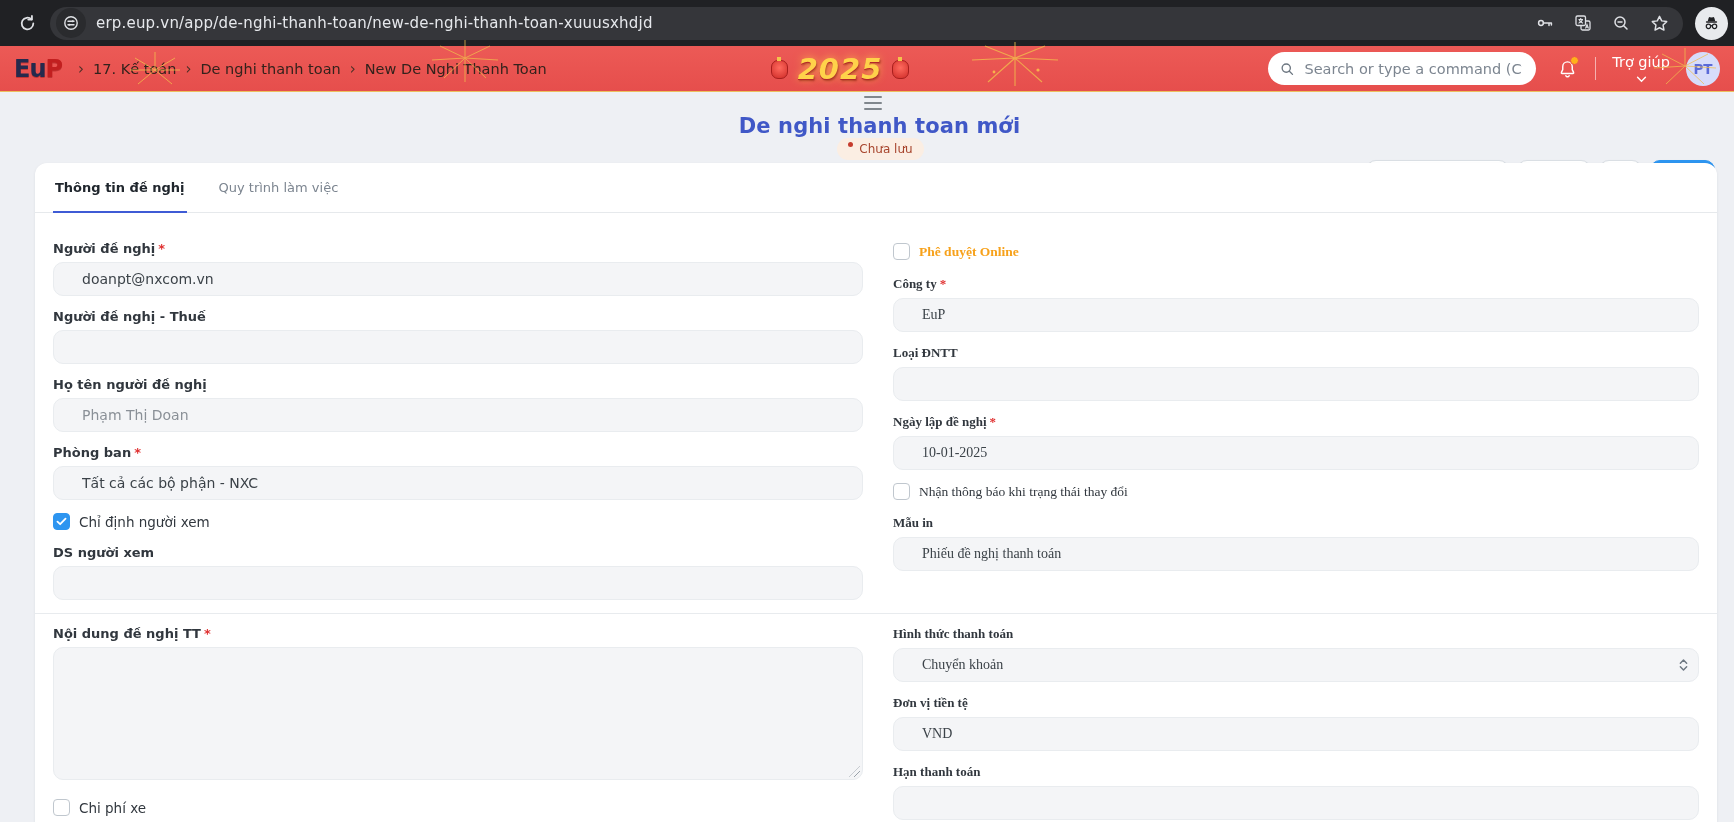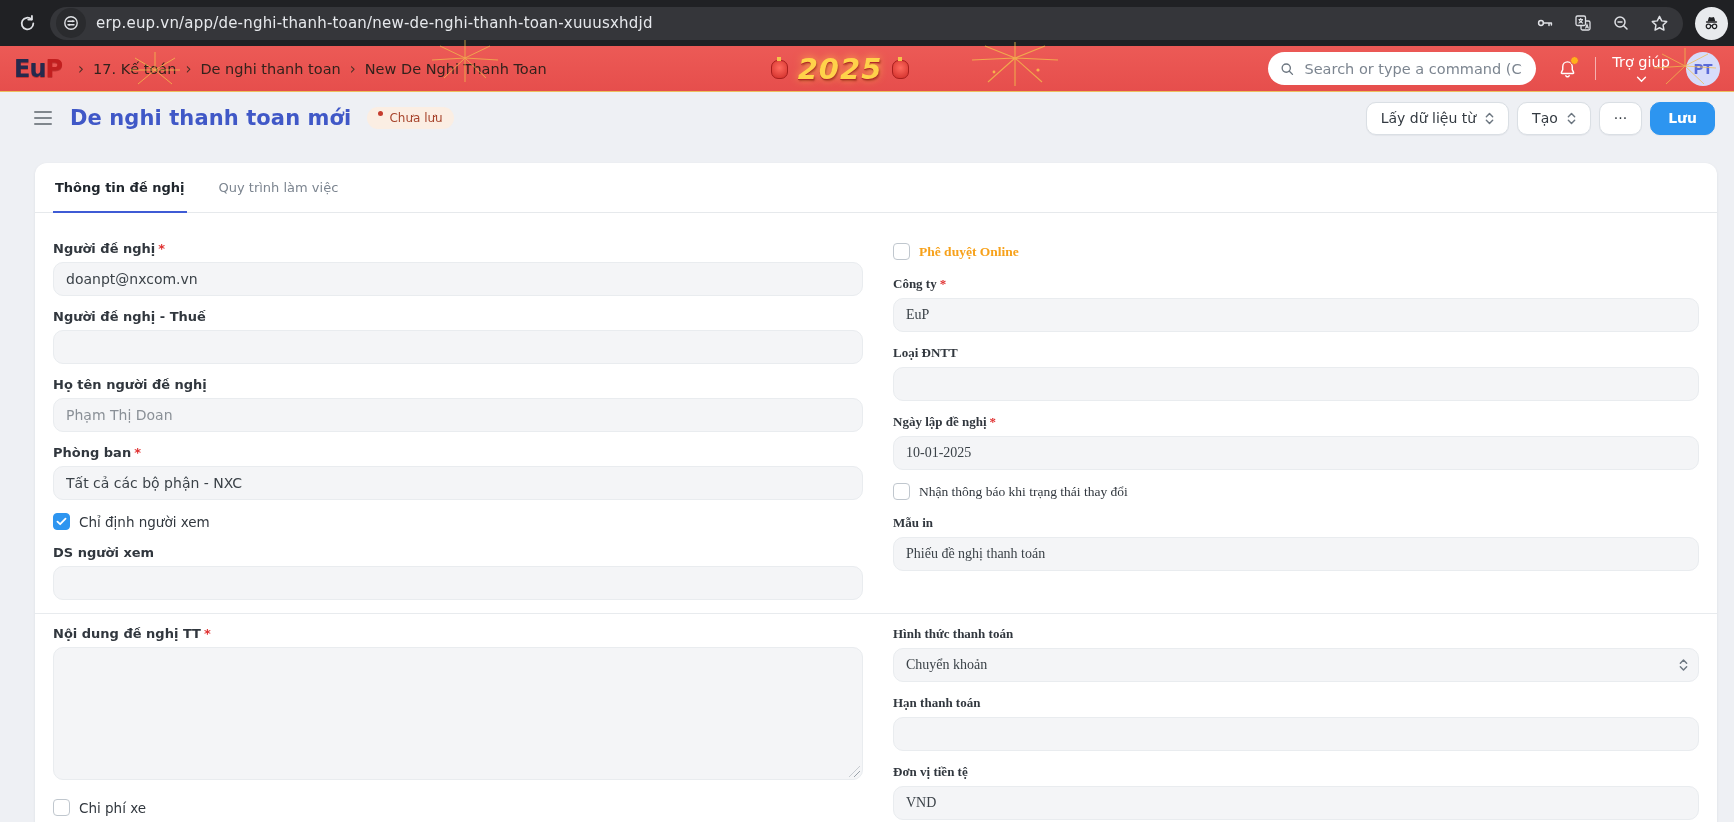--- a/index.html
+++ b/index.html
@@ -32,21 +32,21 @@
   .searchbar{width:268px;height:33px;background:#fff;border-radius:17px;display:flex;align-items:center;padding:0 12px;box-sizing:border-box;gap:8px;}
   .searchbar input{border:0;outline:0;background:transparent;font-size:14.5px;color:#444;width:100%;font-family:inherit;}
   .searchbar input::placeholder{color:#7c8590;}
   .bell-wrap{position:relative;margin:0 18px 0 22px;display:flex;}
   .bell-dot{position:absolute;right:-2px;top:-3px;width:7px;height:7px;border-radius:50%;background:#ffb11a;border:1.5px solid #e85152;}
   .vdiv{width:1px;height:23px;background:rgba(255,255,255,.55);margin-right:16px;}
   .help{display:flex;align-items:center;gap:6px;color:#fff;font-size:14.5px;margin-right:16px;flex-direction:column;}
   .avatar{width:34px;height:34px;border-radius:50%;background:#d7dcfa;display:flex;align-items:center;justify-content:center;color:#5a6ad8;font-size:13.5px;font-weight:700;}
 
   
-  .pagehead{height:52px;display:flex;align-items:center;padding:0 19px 0 30px;box-sizing:border-box;}
+  .pagehead{height:52px;display:flex;align-items:center;padding:0 19px 0 30px;box-sizing:border-box;flex-direction:column;}
   .burger{display:flex;flex-direction:column;gap:4px;padding:4px;cursor:pointer;}
   .burger span{display:block;width:18px;height:2px;background:#80878d;border-radius:1px;}
   .page-title{margin-left:14px;font-size:21px;font-weight:800;color:#4058c7;letter-spacing:.1px;}
   .status-badge{margin-left:16px;background:#fbeee3;border-radius:12px;padding:4px 11px;font-size:12px;color:#a7442c;display:flex;gap:6px;font-weight:500;}
   .status-badge .dot{width:5px;height:5px;border-radius:50%;background:#c63c2e;}
   .head-actions{margin-left:auto;display:flex;align-items:center;gap:8px;}
   .btn{height:33px;padding:0 14px;background:#fff;border:1px solid #dadfe4;border-radius:10px;font-size:14px;color:#333a41;
     display:flex;align-items:center;gap:9px;font-family:inherit;cursor:pointer;box-shadow:0 .5px 1px rgba(30,40,60,.05);}
   .btn-primary{background:#2d95f0;border-color:#2d95f0;color:#fff;font-weight:600;padding:0 17px;}
 
@@ -57,21 +57,21 @@
   .tab{display:flex;align-items:center;font-size:13px;color:#7c8590;cursor:pointer;border-bottom:2px solid transparent;margin-bottom:-1px;padding:0 2px;}
   .tab.active{color:#20262d;font-weight:700;border-bottom-color:#3f5bd5;}
   .form{padding:0 18px;}
   .section{display:flex;gap:30px;}
   .col-l{width:810px;flex:0 0 auto;} .col-r{width:806px;flex:0 0 auto;font-family:Liberation Serif, serif;}
   .sep{border:0;border-top:1px solid #e8ebee;margin:0 -18px;}
   .field{margin-bottom:13px;}
   .flabel{font-size:13px;font-weight:700;color:#31373e;margin-bottom:6px;display:flex;gap:3px;}
   .req{color:#e03131;font-weight:700;}
   .tinput{width:100%;height:34px;box-sizing:border-box;background:#f4f5f7;border:1px solid #e9ecef;border-radius:10px;
-    padding:0 12px;font-size:14px;color:#3b4248;font-family:inherit;outline:none;}
+    padding:0 28px;font-size:14px;color:#3b4248;font-family:inherit;outline:none;}
   .tinput.ro{color:#8a9097;}
   .tarea{width:100%;height:133px;box-sizing:border-box;background:#f4f5f7;border:1px solid #e9ecef;border-radius:10px;
     resize:none;outline:none;font-family:inherit;position:relative;display:block;}
   .ta-wrap{position:relative;}
   .grip{position:absolute;right:3px;bottom:3px;width:11px;height:11px;
     background:repeating-linear-gradient(135deg,transparent 0 3px,#9aa2aa 3px 4px);
     clip-path:polygon(100% 0,100% 100%,0 100%);cursor:nwse-resize;}
   .cb-row{display:flex;align-items:center;gap:9px;margin:3px 0 15px;}
   .cb{width:17px;height:17px;border-radius:4px;border:1px solid #c0c7ce;background:#fff;box-sizing:border-box;
     display:flex;align-items:center;justify-content:center;cursor:pointer;flex:0 0 auto;}
@@ -365,28 +365,28 @@
               <input class="tinput" value="Chuyển khoản" style="">
               <span class="sel-ic">
                 <svg width="9" height="13" viewBox="0 0 10 14" fill="none" stroke="#6c7680" stroke-width="1.6" stroke-linecap="round" stroke-linejoin="round">
                     <path d="M1.5 5 5 1.5 8.5 5M1.5 9 5 12.5 8.5 9"></path>
                   </svg>
               </span>
             </div>
           </div>
           <div class="field">
             <div class="flabel">
+                <span>Đơn vị tiền tệ</span>
+              </div>
+            <input class="tinput" value="VND" style="">
+          </div>
+          <div class="field">
+            <div class="flabel">
                 <span>Hạn thanh toán</span>
               </div>
             <input class="tinput" style="">
-          </div>
-          <div class="field">
-            <div class="flabel">
-                <span>Đơn vị tiền tệ</span>
-              </div>
-            <input class="tinput" value="VND" style="">
           </div>
         </div>
       </div>
 
     </div>
   </div>
 </div>
 
 </body></html>

